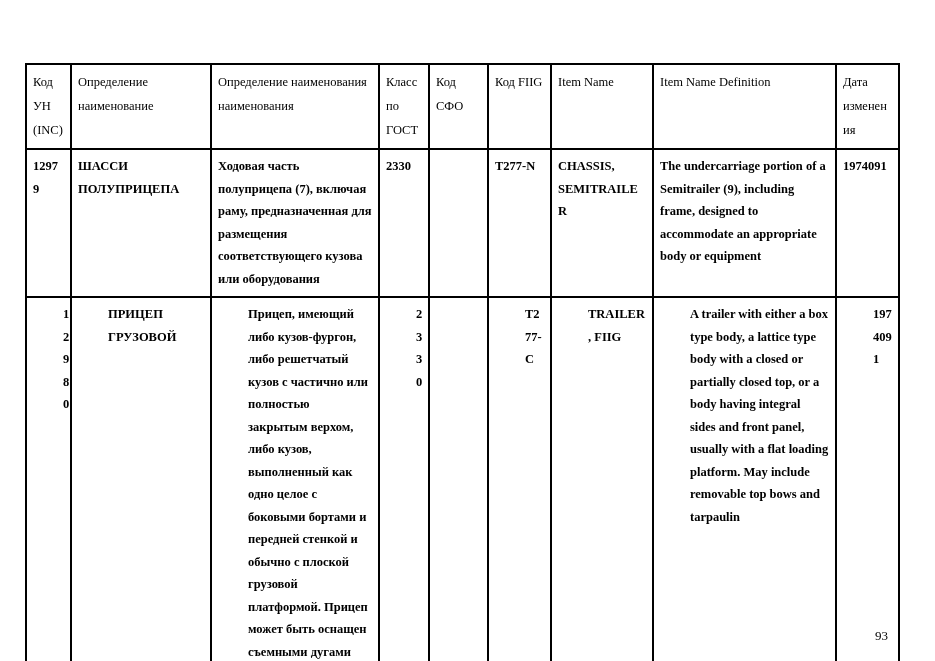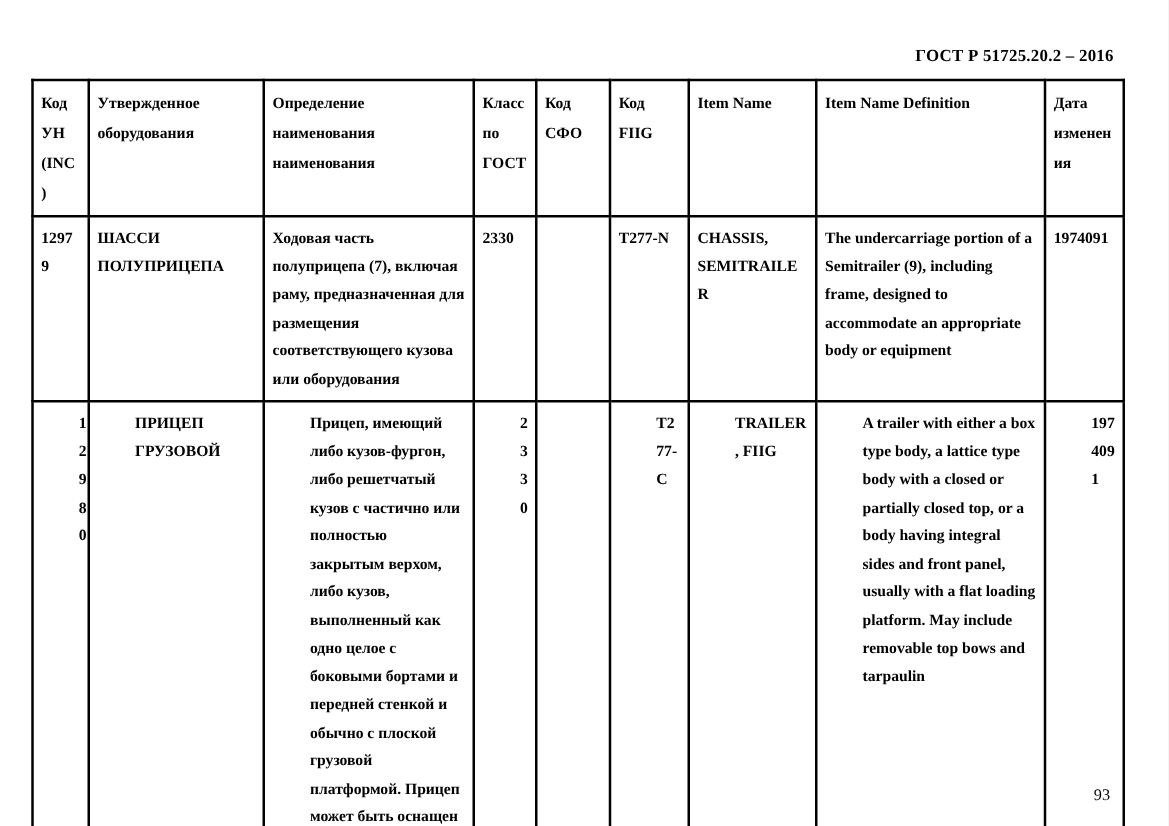--- a/index.html
+++ b/index.html
@@ -36,21 +36,21 @@
     table.gost-table td {
       border: 2px solid #000000;
       vertical-align: top;
       text-align: left;
       padding: 5px 6px 6px 6px;
       font-size: 12.5px;
       overflow-wrap: break-word;
       word-wrap: break-word;
     }
     table.gost-table th {
-      font-weight: bold;
+      font-weight: normal;
       line-height: 24px;
       height: 73px;
       box-sizing: border-box;
       margin-left: 36px;
     }
     table.gost-table td {
       font-weight: bold;
       line-height: 22.5px;
     }
     tr.row-1 td { height: 142px; box-sizing: border-box; }
@@ -69,38 +69,37 @@
       right: 47px;
       top: 628px;
       font-size: 13px;
     }
   </style>
 </head>
 <body>
 
 <div class="page">
 
-  <div class="doc-header">ГОСТ Р 51725.20.2 – 2016</div>
 
   <table class="gost-table">
     <colgroup>
       <col class="c1">
         <col class="c2">
         <col class="c3">
         <col class="c4">
         <col class="c5">
       <col class="c6">
         <col class="c7">
         <col class="c8">
         <col class="c9">
     </colgroup>
     <thead>
       <tr>
         <th>Код УН (INC)</th>
-        <th>Утвержденное оборудования</th>
+        <th>Определение наименование</th>
         <th>Определение наименования наименования</th>
         <th>Класс по ГОСТ</th>
         <th>Код СФО</th>
         <th>Код FIIG</th>
         <th>Item Name</th>
         <th>Item Name Definition</th>
         <th>Дата изменения</th>
       </tr>
     </thead>
     <tbody>

